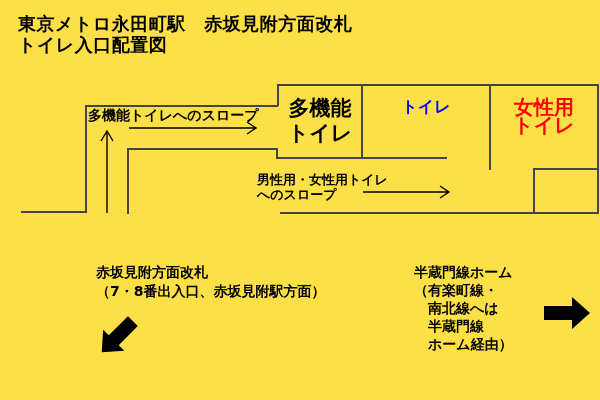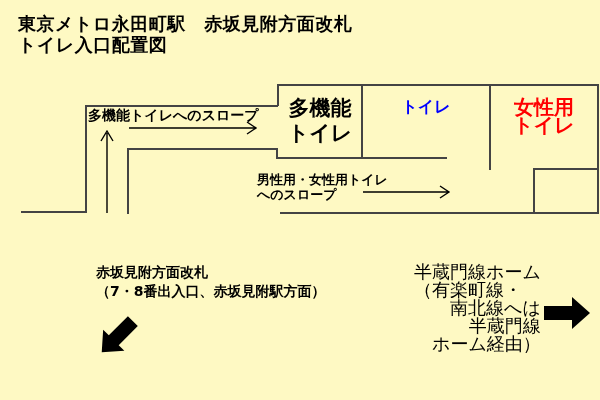--- a/index.html
+++ b/index.html
@@ -1,33 +1,33 @@
 <!DOCTYPE html>
 <html><head>
 <meta charset="utf-8">
 <style>
   html,body{margin:0;padding:0;}
   body{
     width:600px;height:400px;background:#ffffff;overflow:hidden;
     font-family:"DejaVu Sans","Liberation Sans",sans-serif;
     color:#000;
   }
-  #stage{position:relative;width:600px;height:400px;background:#fef9c3;}
+  #stage{position:relative;width:600px;height:400px;background:#fde047;}
   #walls{position:absolute;left:0;top:0;width:600px;height:400px;}
   .abs{position:absolute;white-space:nowrap;}
   .title{left:18px;top:13px;font-size:18px;font-weight:bold;line-height:21px;letter-spacing:0.5px;}
   .slope1-label{left:88px;top:107px;font-size:14px;font-weight:bold;}
   .mw-slope-label{left:229px;top:172px;font-size:13px;font-weight:bold;line-height:15px;margin-left:28px;}
   .room-label{font-weight:bold;text-align:center;font-family:Liberation Serif, serif;}
   .room-multi{left:278px;top:96px;width:84px;font-size:21px;line-height:25px;color:#000;}
   .room-mens{left:362px;top:98px;width:128px;font-size:16px;line-height:18px;color:#0000ff;}
   .room-womens{left:490px;top:98px;width:108px;font-size:20px;line-height:18px;color:#ff0000;}
   .gate-label{left:96px;top:263px;font-size:14px;font-weight:bold;line-height:19px;}
-  .platform-label{left:414px;top:263px;font-size:18px;font-weight:normal;line-height:18px;}
-  .platform-label .indent{padding-left:14px;text-align:right;}
+  .platform-label{left:414px;top:263px;font-size:14px;font-weight:bold;line-height:18px;}
+  .platform-label .indent{padding-left:14px;}
 </style>
 </head>
 <body>
 
 <div id="stage">
 
   <svg id="walls" viewBox="0 0 600 400" xmlns="http://www.w3.org/2000/svg">
 
     <g stroke="#444444" stroke-width="2" fill="none" shape-rendering="crispEdges">
       <line x1="21" y1="212" x2="87" y2="212"></line>

